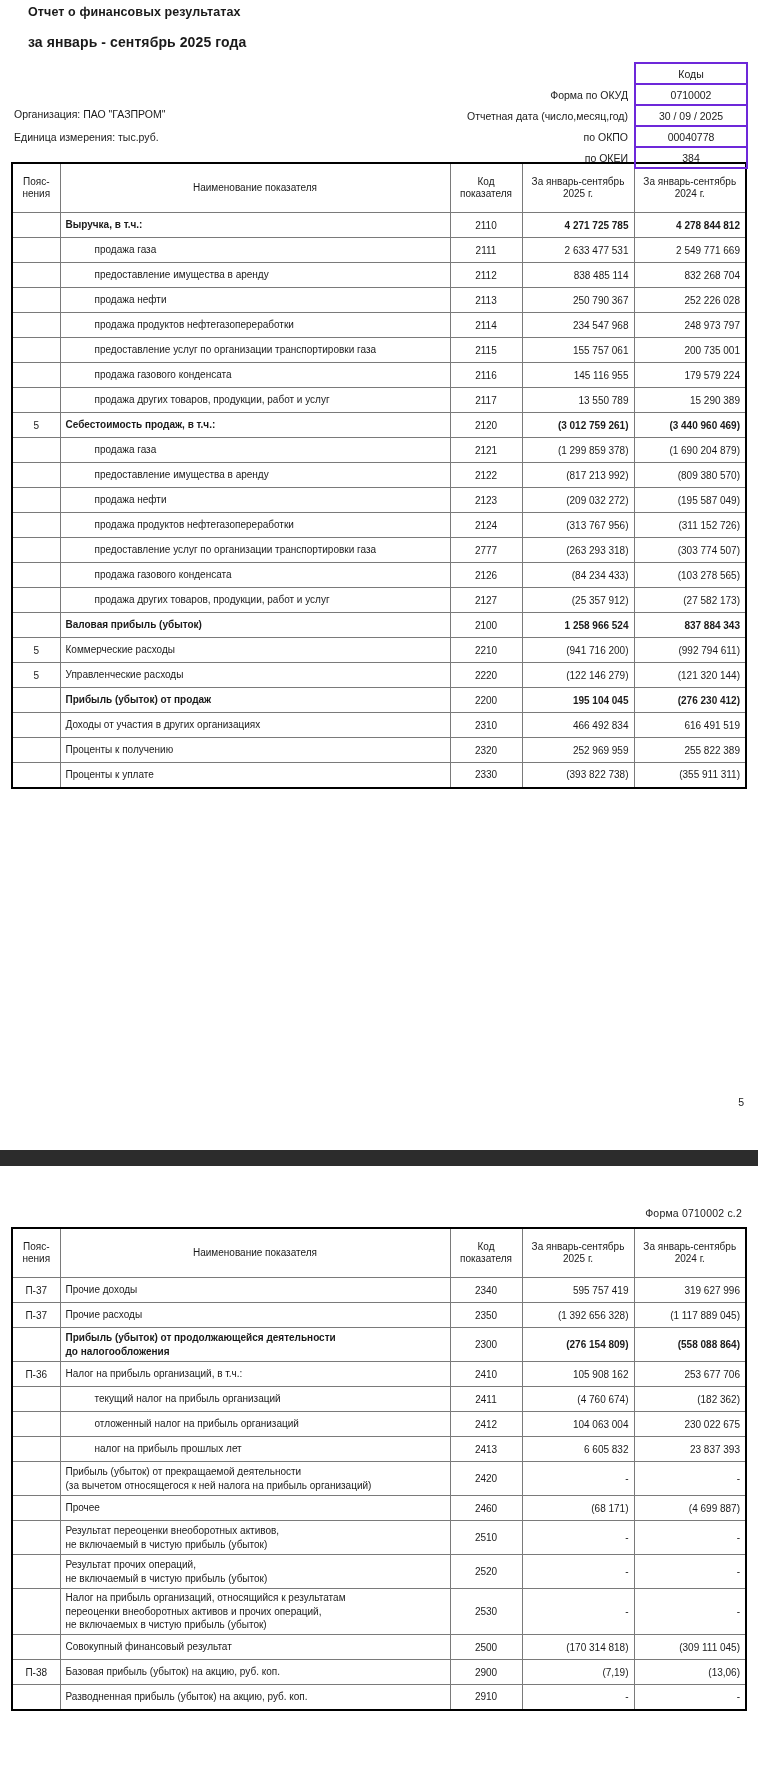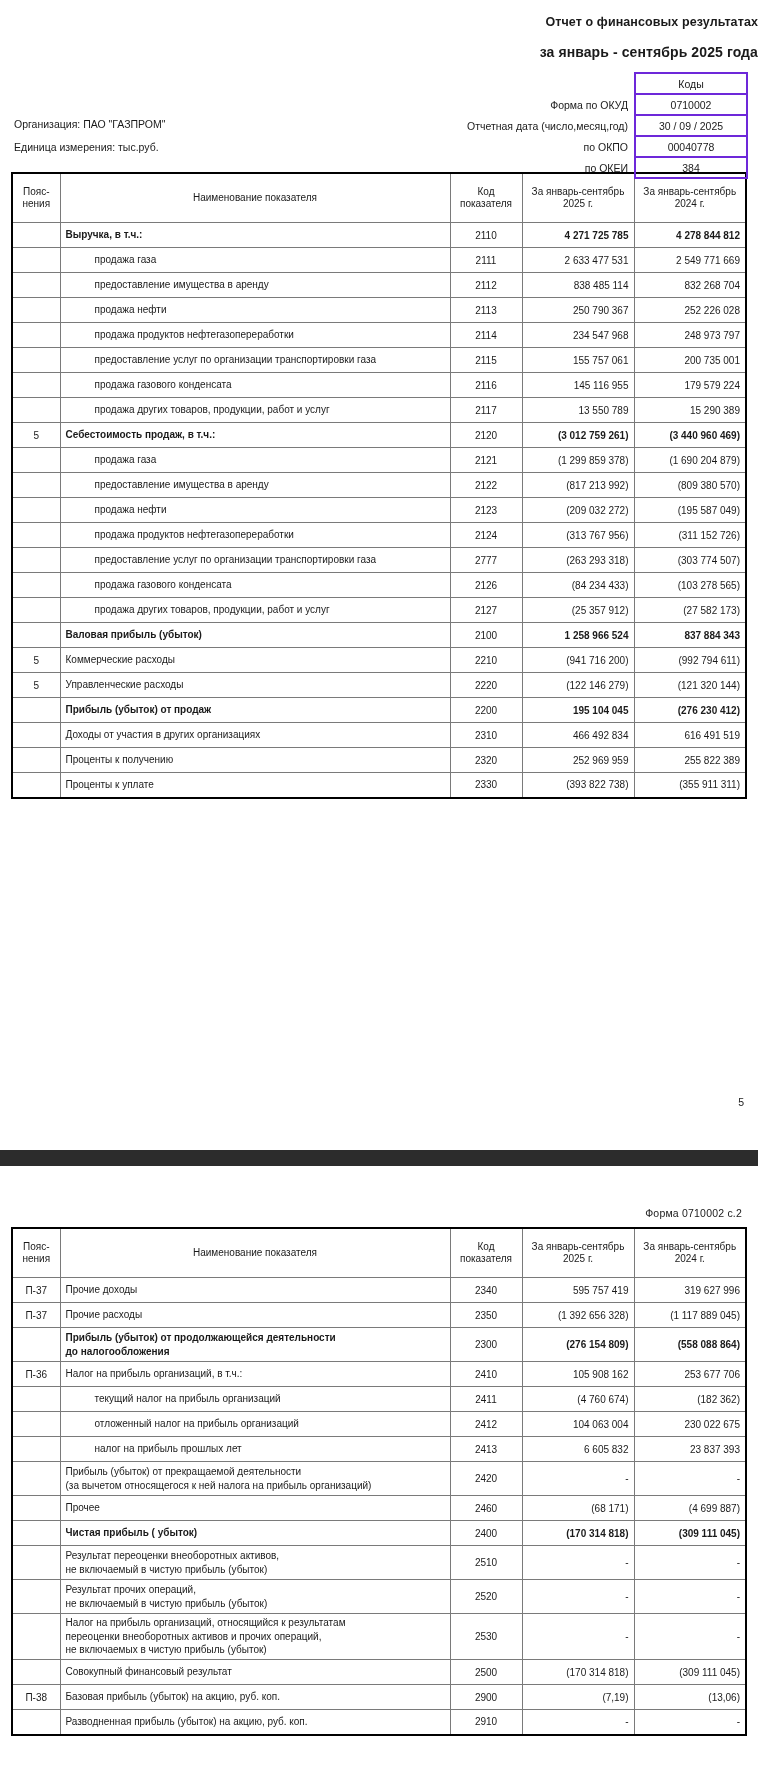--- a/index.html
+++ b/index.html
@@ -16,22 +16,22 @@
   }
   .page {
     position: relative;
     width: 758px;
     box-sizing: border-box;
     background: #fff;
   }
   
   #page-1 { height: 1150px; padding: 0; }
   .titles {
-    text-align: right;
-    padding-top: 15px;
+    text-align: left;
+    padding-top: 5px;
     margin-left: 28px;
   }
   .doc-title {
     font-size: 12.5px;
     font-weight: bold;
     letter-spacing: 0.1px;
     line-height: 1.2;
   }
   .doc-subtitle {
     font-size: 14px;
@@ -490,27 +490,20 @@
           <td class="num dash">-</td>
           <td class="num dash">-</td>
         </tr>
         <tr class="r">
           <td class="expl"></td>
           <td class="name">Прочее</td>
           <td class="code">2460</td>
           <td class="num">(68 171)</td>
           <td class="num">(4 699 887)</td>
         </tr>
-        <tr class="r">
-          <td class="expl"></td>
-          <td class="name bold">Чистая прибыль ( убыток)</td>
-          <td class="code">2400</td>
-          <td class="num bold">(170 314 818)</td>
-          <td class="num bold">(309 111 045)</td>
-        </tr>
         <tr class="r2">
           <td class="expl"></td>
           <td class="name">Результат переоценки внеоборотных активов,<br>не включаемый в чистую прибыль (убыток)</td>
           <td class="code">2510</td>
           <td class="num dash">-</td>
           <td class="num dash">-</td>
         </tr>
         <tr class="r2">
           <td class="expl"></td>
           <td class="name">Результат прочих операций,<br>не включаемый в чистую прибыль (убыток)</td>

